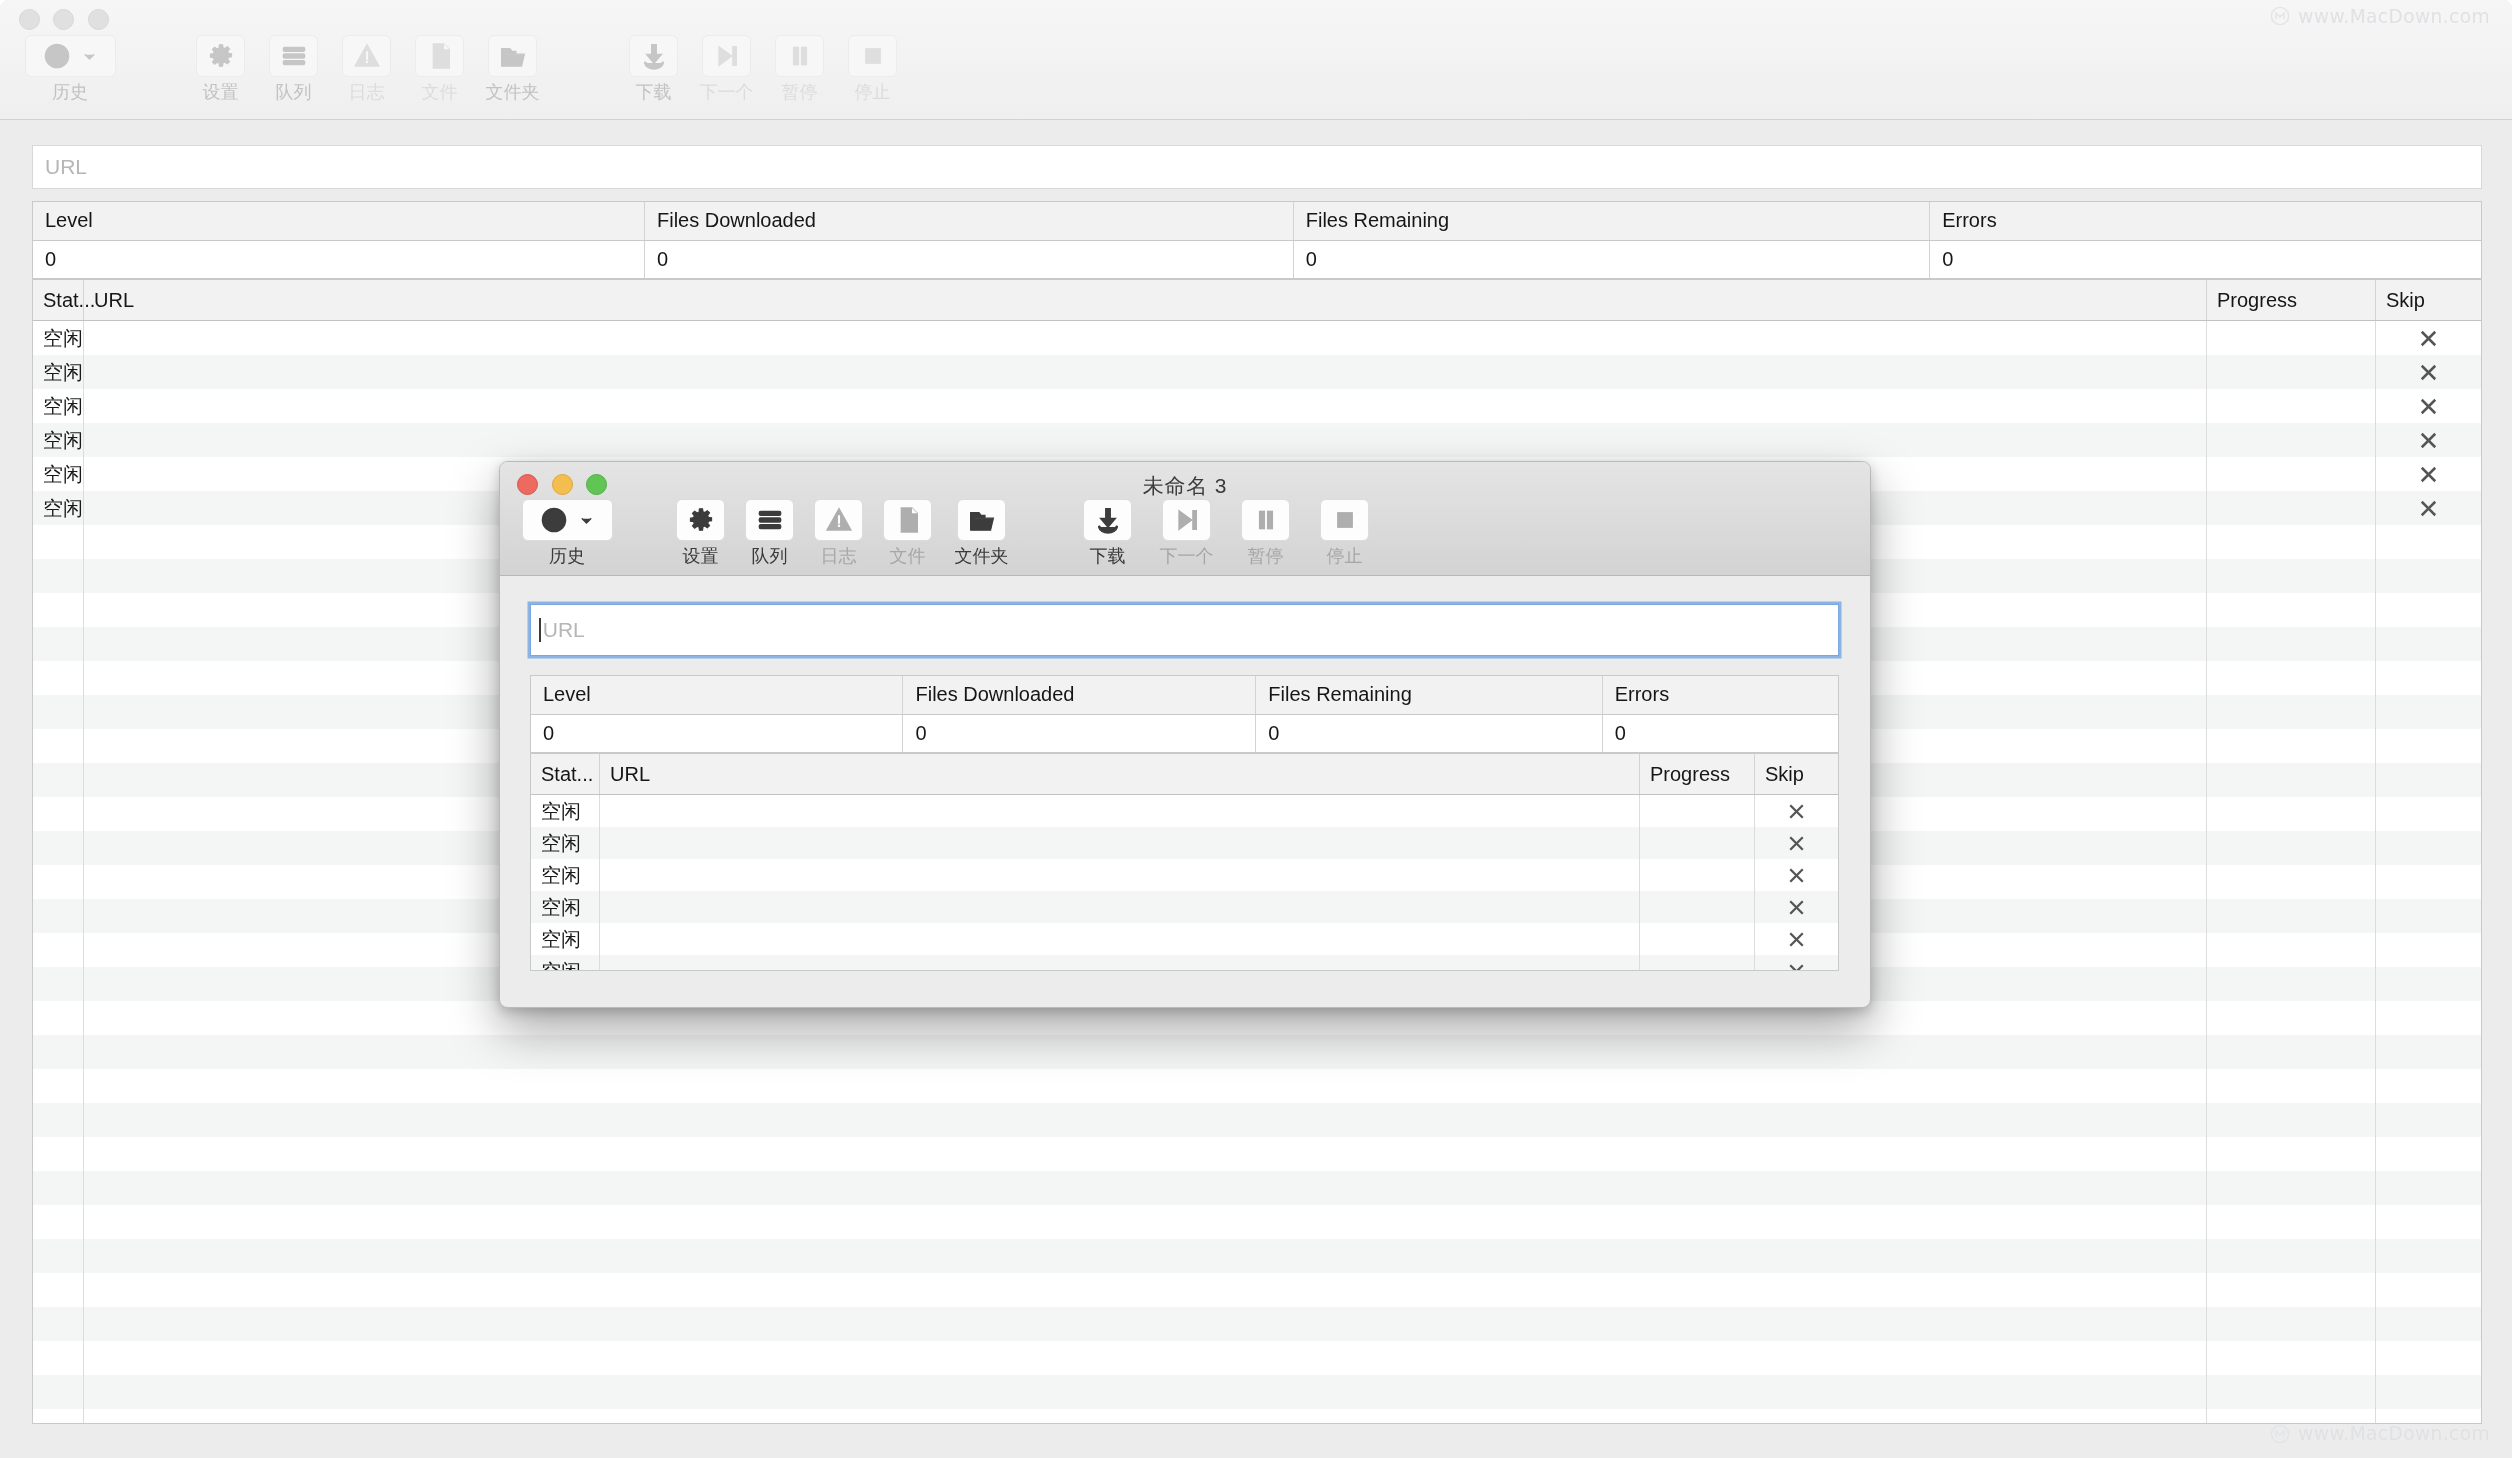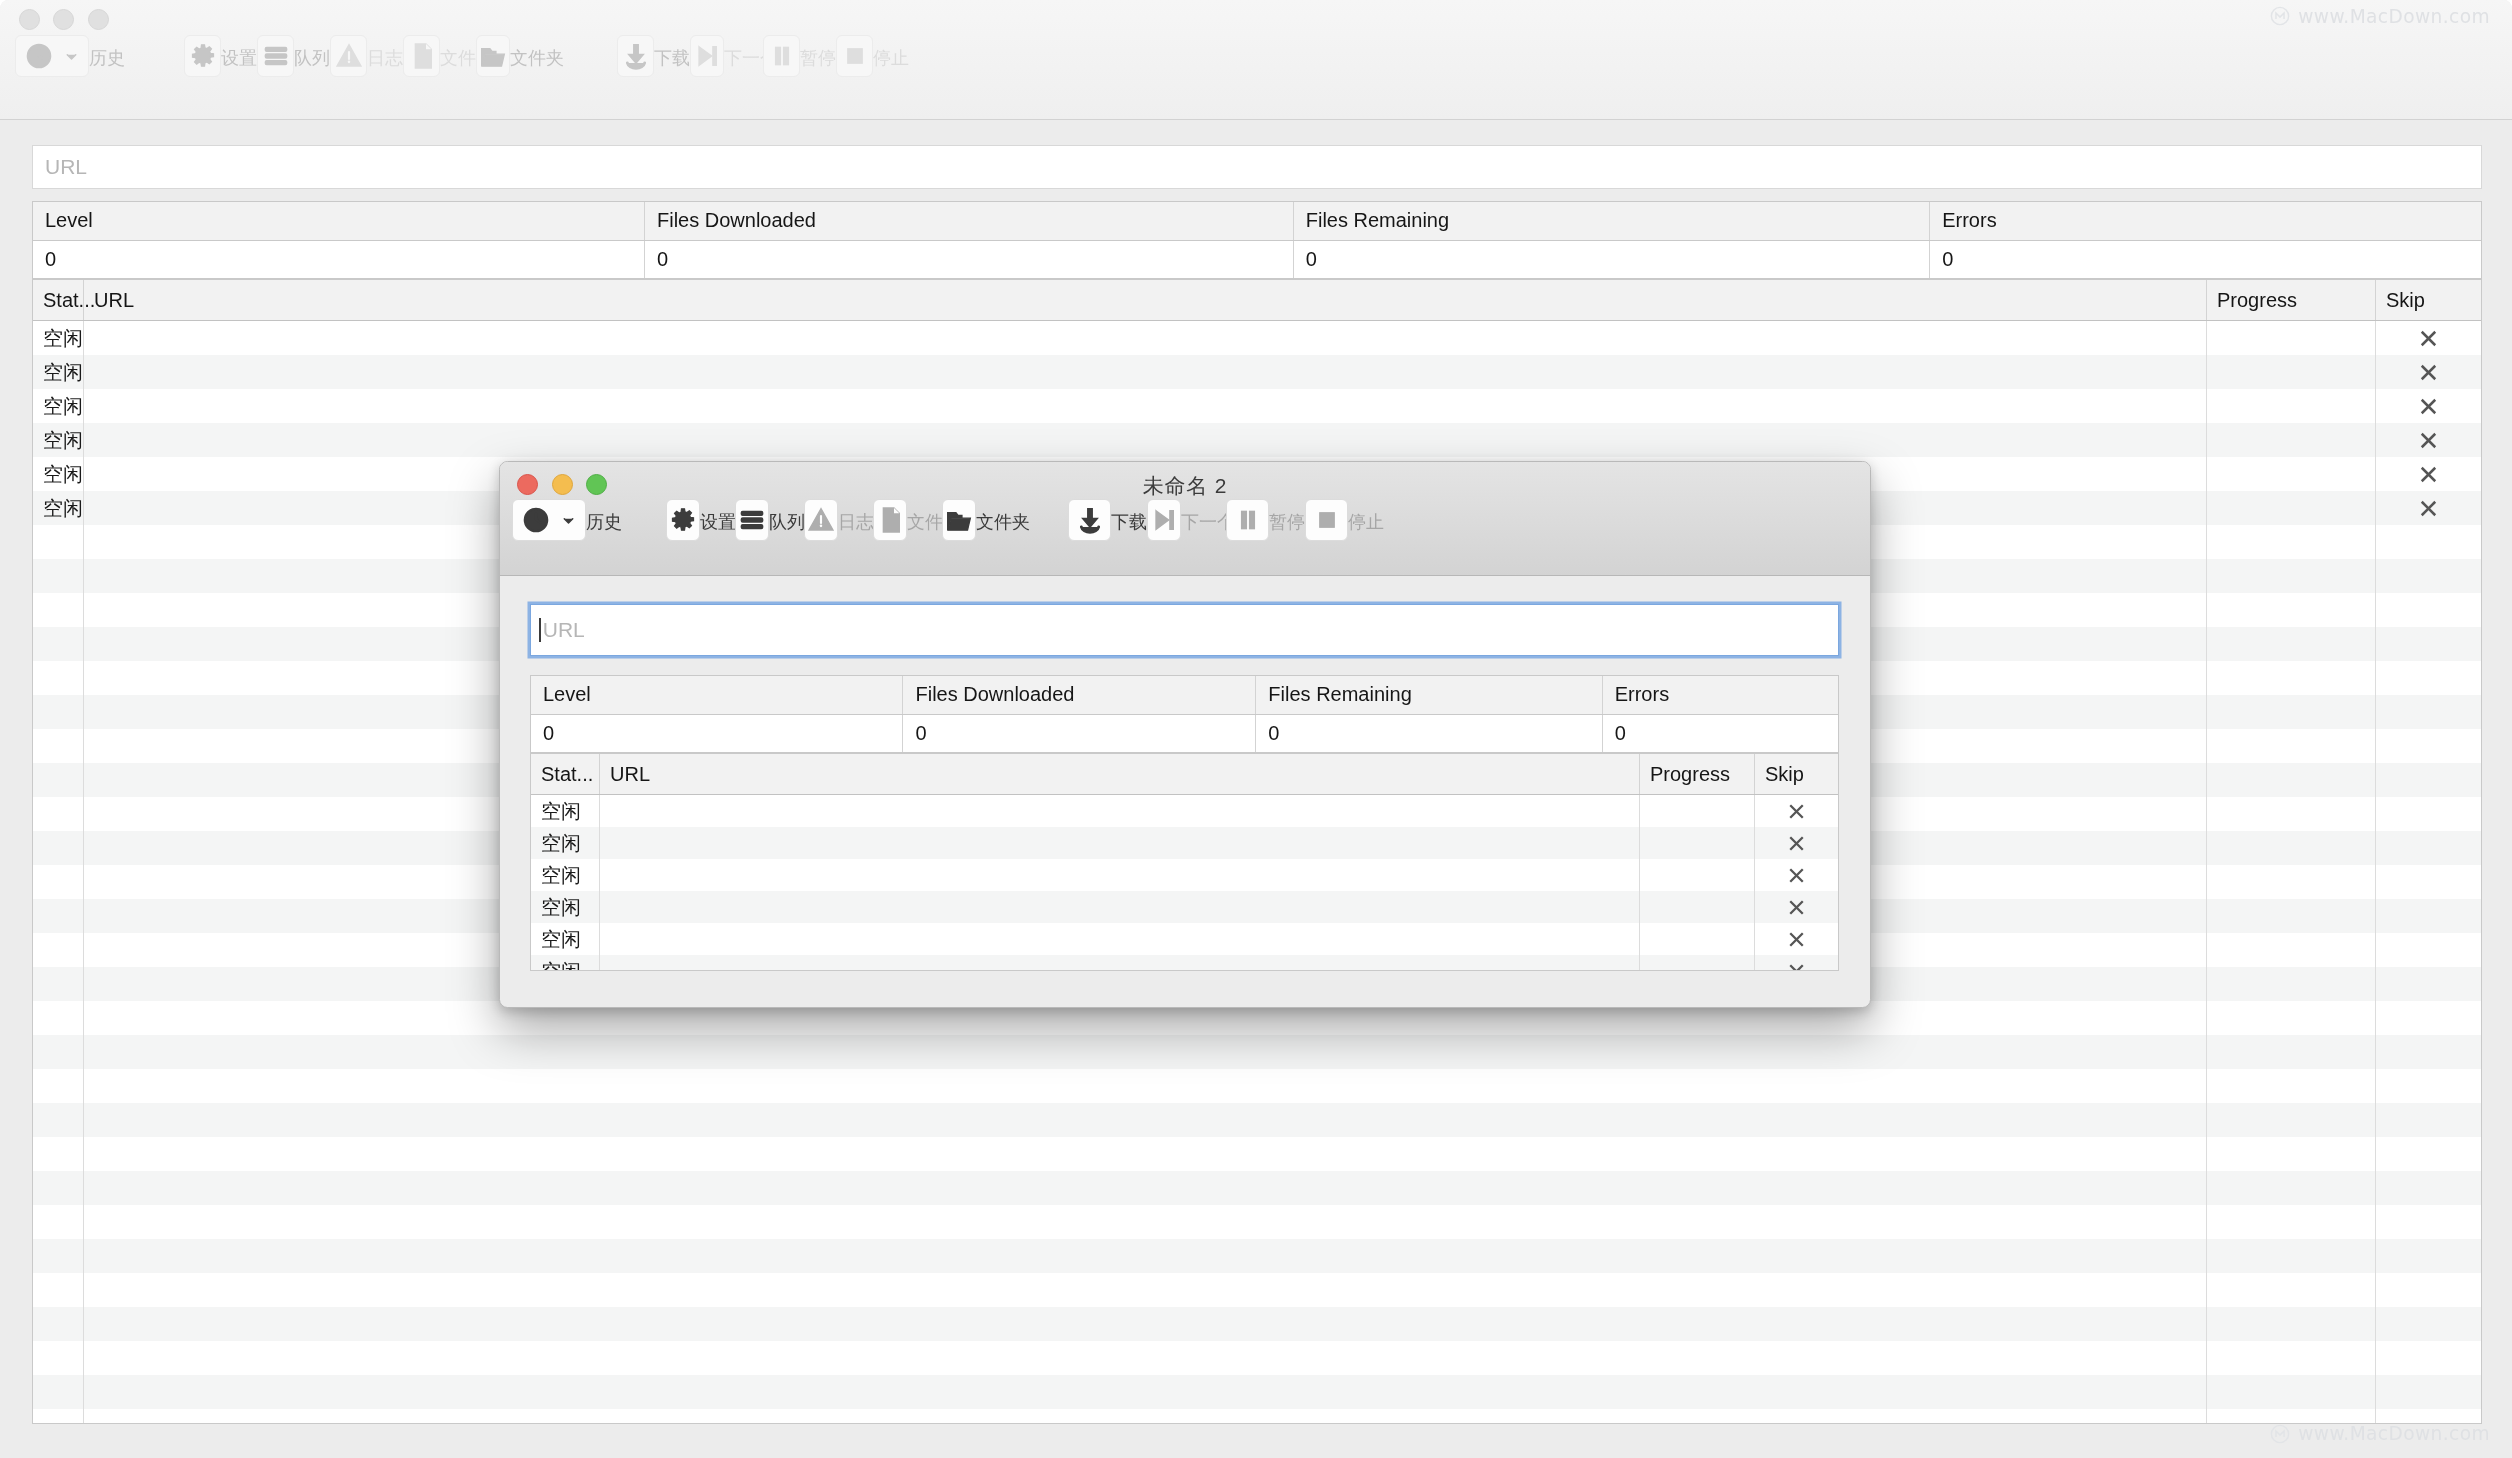--- a/index.html
+++ b/index.html
@@ -35,21 +35,21 @@
     position: absolute; left: 0; width: 100%; text-align: center;
     font-size: 21px; letter-spacing: 0.8px;
   }
   #bg-title { top: 7.6px; color: #9a9a9a; }
 
   
   .toolbar { position: absolute; display: flex; align-items: flex-start; }
   #bg-toolbar { left: 0; top: 35px; width: 100%; }
   .tb-group { display: flex; }
   .tb-item {
-    display: flex; flex-direction: row; align-items: center;
+    display: flex; flex-direction: column; align-items: center;
     width: 73px; cursor: default;
   }
   .tb-btn {
     width: 49px; height: 42px; border-radius: 6px;
     display: flex; align-items: center; justify-content: center;
   }
   .tb-btn.framed { border: 0.8px solid #e3e3e3; background: #fbfbfb; }
   .tb-label { margin-top: 3.4px; font-size: 18px; white-space: nowrap; }
 
   
@@ -575,21 +575,21 @@
 </div>
 
 <div id="dlg-window">
 
   <div id="dlg-titlebar">
     <div class="lights" id="dlg-lights">
       <span class="light red"></span>
       <span class="light yellow"></span>
       <span class="light green"></span>
     </div>
-    <div class="win-title" id="dlg-title">未命名 2</div>
+    <div class="win-title" id="dlg-title">未命名 3</div>
 
     <div class="toolbar" id="dlg-toolbar">
       <div class="tb-group" style="margin-left:12px;">
         <div class="tb-item hist-item">
           <div class="hist-btn">
             <svg width="30" height="30" viewBox="0 0 24 24">
               <circle class="ic" cx="12" cy="12" r="9" fill="none" stroke-width="1.7"></circle>
               <path class="ic" d="M12 6.5 L12 12 L15.8 14.4" fill="none" stroke-width="1.7" stroke-linecap="round"></path>
             </svg>
             <svg width="17" height="17" viewBox="0 0 24 24">

